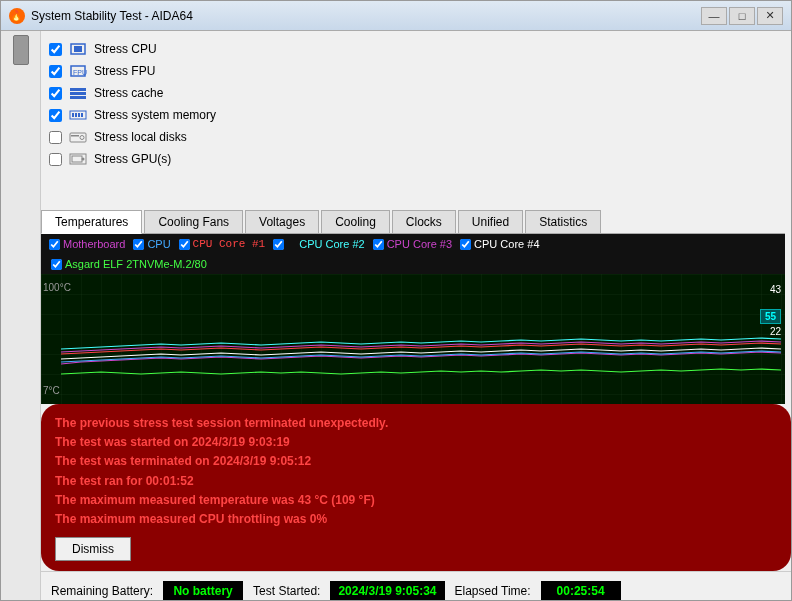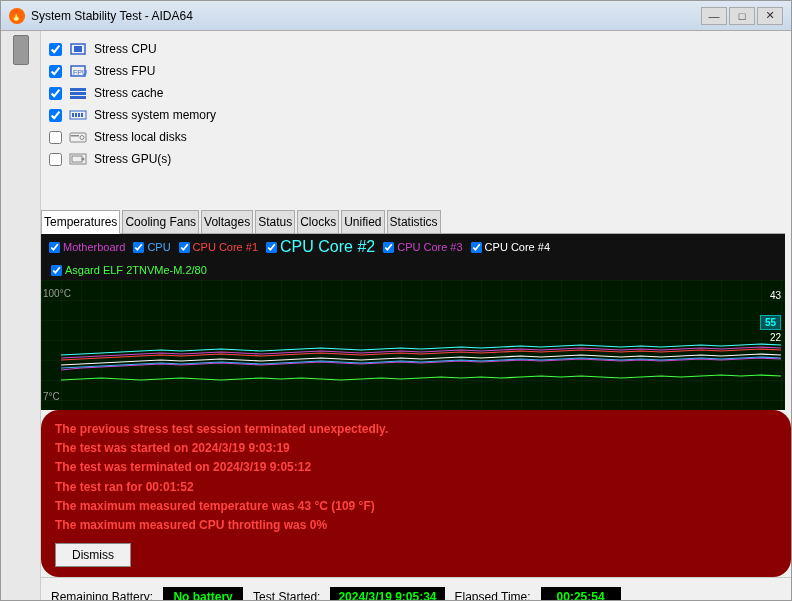--- a/index.html
+++ b/index.html
@@ -154,21 +154,21 @@
     .tab-bar {
       display: flex;
       gap: 0;
       border-bottom: 1px solid #aaa;
       padding: 0 0;
       margin: 4px 0 0 0;
       flex-shrink: 0;
     }
 
     .tab {
-      padding: 4px 2px;
+      padding: 4px 13px;
       border: 1px solid #aaa;
       border-bottom: none;
       background: #e0e0e0;
       cursor: pointer;
       font-size: 12px;
       margin-right: 2px;
       color: #000;
     }
 
     .tab.active {
@@ -404,45 +404,45 @@
           </div>
         </div>
 
       </div>
 
       <div class="tabs-area">
         <div class="tab-bar" id="tab-bar">
         <div class="tab active">Temperatures</div>
             <div class="tab">Cooling Fans</div>
             <div class="tab">Voltages</div>
-            <div class="tab">Status</div>
+            <div class="tab">Cooling</div>
             <div class="tab">Clocks</div>
             <div class="tab">Unified</div>
             <div class="tab">Statistics</div>
           </div>
 
         <div class="chart-area">
 
           <div class="chart-legend" id="chart-legend">
           <div style="display: flex; gap: 8px; align-items: center; width: 100%;">
                 <div class="legend-item">
                   <input type="checkbox" checked="" style="width: 11px; height: 11px;">
     <span style="color:#cc44cc; font-size:11px;">Motherboard</span>
                 </div>
                 <div class="legend-item">
                   <input type="checkbox" checked="" style="width: 11px; height: 11px;">
     <span style="color:#44aaff; font-size:11px;">CPU</span>
                 </div>
                 <div class="legend-item">
                   <input type="checkbox" checked="" style="width: 11px; height: 11px;">
-    <span style="color:#ff4444; font-size:11px;">CPU Core #1</span>
-                </div>
-                <div class="legend-item">
-                  <input type="checkbox" checked="" style="width: 11px; height: 11px;">
-    <span style="color:#44ffff; font-size:16px;">CPU Core #2</span>
+    <span style="color:#ff4444; font-size:11px;font-family:Liberation Mono, monospace;">CPU Core #1</span>
+                </div>
+                <div class="legend-item">
+                  <input type="checkbox" checked="" style="width: 11px; height: 11px;">
+    <span style="color:#44ffff; font-size:11px;margin-left:12px;">CPU Core #2</span>
                 </div>
                 <div class="legend-item">
                   <input type="checkbox" checked="" style="width: 11px; height: 11px;">
     <span style="color:#cc44cc; font-size:11px;">CPU Core #3</span>
                 </div>
                 <div class="legend-item">
                   <input type="checkbox" checked="" style="width: 11px; height: 11px;">
     <span style="color:#ffffff; font-size:11px;">CPU Core #4</span>
                 </div>
               </div>

